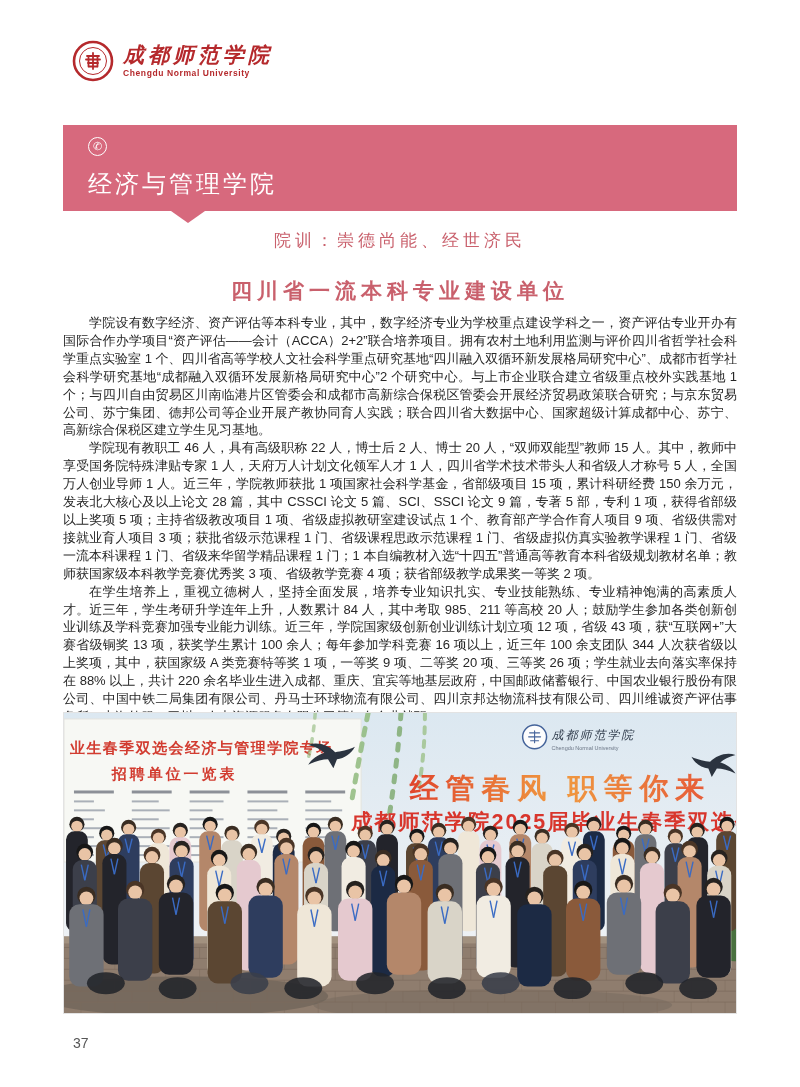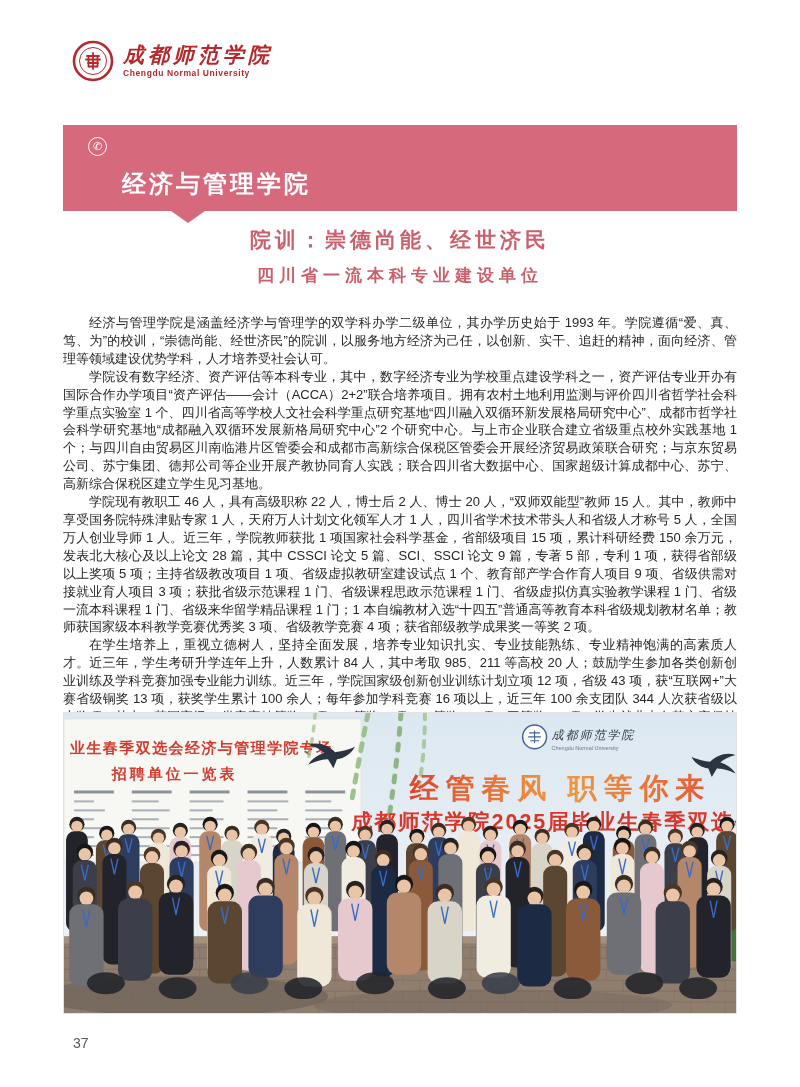--- a/index.html
+++ b/index.html
@@ -26,28 +26,28 @@
     content:"";position:absolute;left:108px;top:100%;width:0;height:0;
     border-left:17px solid transparent;border-right:17px solid transparent;
     border-top:12px solid #d7697d;
   }
   .phone-row{display:flex;align-items:center;gap:7px;padding:12px 0 0 25px;font-size:13.5px;}
   .phone-icon{
     display:inline-flex;align-items:center;justify-content:center;
     width:17px;height:17px;border:1.2px solid #fff;border-radius:50%;
     font-size:11px;line-height:1;
   }
-  .banner-title{padding:12px 0 0 25px;font-size:24px;font-weight:bold;letter-spacing:3px;margin-left:34px;}
+  .banner-title{padding:12px 0 0 25px;font-size:24px;font-weight:normal;letter-spacing:3px;}
   
   .motto{
     position:absolute;top:227px;left:63px;width:674px;text-align:center;
     font-family:"Liberation Serif",serif;color:#c9606c;
   }
-  .motto-line{font-size:21px;font-weight:700;letter-spacing:4px;line-height:27px;}
-  .motto-unit{margin-top:10px;font-size:17px;font-weight:600;letter-spacing:5px;line-height:24px;}
+  .motto-line{font-size:17px;font-weight:400;letter-spacing:4px;line-height:27px;}
+  .motto-unit{margin-top:25px;font-size:21px;font-weight:600;letter-spacing:5px;line-height:24px;}
   
   .article{
     position:absolute;top:314px;left:63px;width:674px;
     font-size:13px;line-height:17.9px;color:#262626;text-align:justify;
   }
   .article p{margin:0;text-indent:2em;}
   
   .photo{
     position:absolute;top:712px;left:63px;width:674px;height:302px;
     border:1px solid #e3e3e3;box-sizing:border-box;background:#e8eef3;
@@ -87,21 +87,20 @@
     </div>
     <div class="banner-title">经济与管理学院</div>
   </div>
 
   <div class="motto">
     <div class="motto-line">院训：崇德尚能、经世济民</div>
     <div class="motto-unit">四川省一流本科专业建设单位</div>
   </div>
 
   <div class="article">
-    <p>经济与管理学院是涵盖经济学与管理学的双学科办学二级单位，其办学历史始于 1993 年。学院遵循“爱、真、笃、为”的校训，“崇德尚能、经世济民”的院训，以服务地方经济为己任，以创新、实干、追赶的精神，面向经济、管理等领域建设优势学科，人才培养受社会认可。</p>
     <p>学院设有数字经济、资产评估等本科专业，其中，数字经济专业为学校重点建设学科之一，资产评估专业开办有国际合作办学项目“资产评估——会计（ACCA）2+2”联合培养项目。拥有农村土地利用监测与评价四川省哲学社会科学重点实验室 1 个、四川省高等学校人文社会科学重点研究基地“四川融入双循环新发展格局研究中心”、成都市哲学社会科学研究基地“成都融入双循环发展新格局研究中心”2 个研究中心。与上市企业联合建立省级重点校外实践基地 1 个；与四川自由贸易区川南临港片区管委会和成都市高新综合保税区管委会开展经济贸易政策联合研究；与京东贸易公司、苏宁集团、德邦公司等企业开展产教协同育人实践；联合四川省大数据中心、国家超级计算成都中心、苏宁、高新综合保税区建立学生见习基地。</p>
     <p>学院现有教职工 46 人，具有高级职称 22 人，博士后 2 人、博士 20 人，“双师双能型”教师 15 人。其中，教师中享受国务院特殊津贴专家 1 人，天府万人计划文化领军人才 1 人，四川省学术技术带头人和省级人才称号 5 人，全国万人创业导师 1 人。近三年，学院教师获批 1 项国家社会科学基金，省部级项目 15 项，累计科研经费 150 余万元，发表北大核心及以上论文 28 篇，其中 CSSCI 论文 5 篇、SCI、SSCI 论文 9 篇，专著 5 部，专利 1 项，获得省部级以上奖项 5 项；主持省级教改项目 1 项、省级虚拟教研室建设试点 1 个、教育部产学合作育人项目 9 项、省级供需对接就业育人项目 3 项；获批省级示范课程 1 门、省级课程思政示范课程 1 门、省级虚拟仿真实验教学课程 1 门、省级一流本科课程 1 门、省级来华留学精品课程 1 门；1 本自编教材入选“十四五”普通高等教育本科省级规划教材名单；教师获国家级本科教学竞赛优秀奖 3 项、省级教学竞赛 4 项；获省部级教学成果奖一等奖 2 项。</p>
     <p>在学生培养上，重视立德树人，坚持全面发展，培养专业知识扎实、专业技能熟练、专业精神饱满的高素质人才。近三年，学生考研升学连年上升，人数累计 84 人，其中考取 985、211 等高校 20 人；鼓励学生参加各类创新创业训练及学科竞赛加强专业能力训练。近三年，学院国家级创新创业训练计划立项 12 项，省级 43 项，获“互联网+”大赛省级铜奖 13 项，获奖学生累计 100 余人；每年参加学科竞赛 16 项以上，近三年 100 余支团队 344 人次获省级以上奖项，其中，获国家级 A 类竞赛特等奖 1 项，一等奖 9 项、二等奖 20 项、三等奖 26 项；学生就业去向落实率保持在 88% 以上，共计 220 余名毕业生进入成都、重庆、宜宾等地基层政府，中国邮政储蓄银行、中国农业银行股份有限公司、中国中铁二局集团有限公司、丹马士环球物流有限公司、四川京邦达物流科技有限公司、四川维诚资产评估事务所、上海外服（四川）人力资源服务有限公司等知名企业就职。</p>
   </div>
 
   <div class="photo">
     <svg viewBox="0 0 674 302" preserveAspectRatio="none" aria-hidden="true">
       <defs>
         <linearGradient id="sky" x1="0" y1="0" x2="0" y2="1">
           <stop offset="0" stop-color="#dce8f1"></stop>

